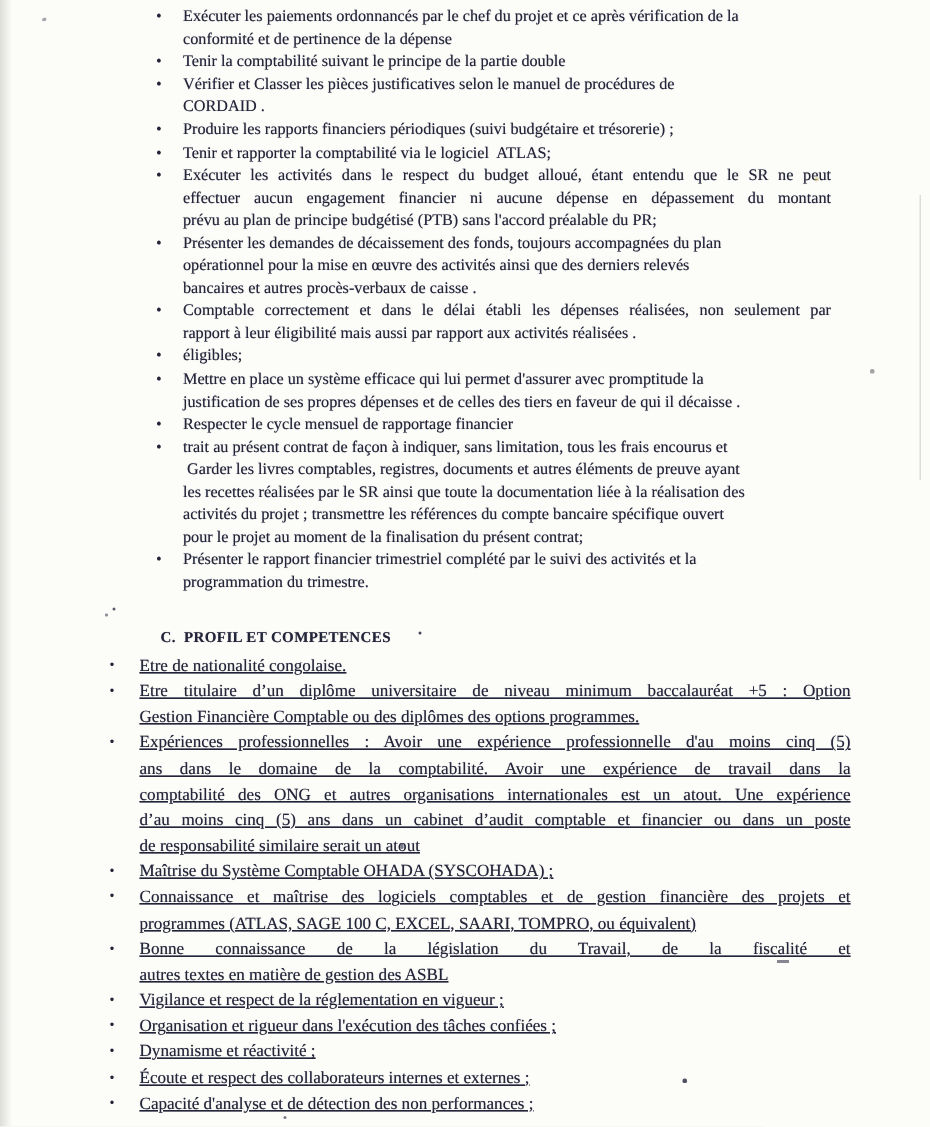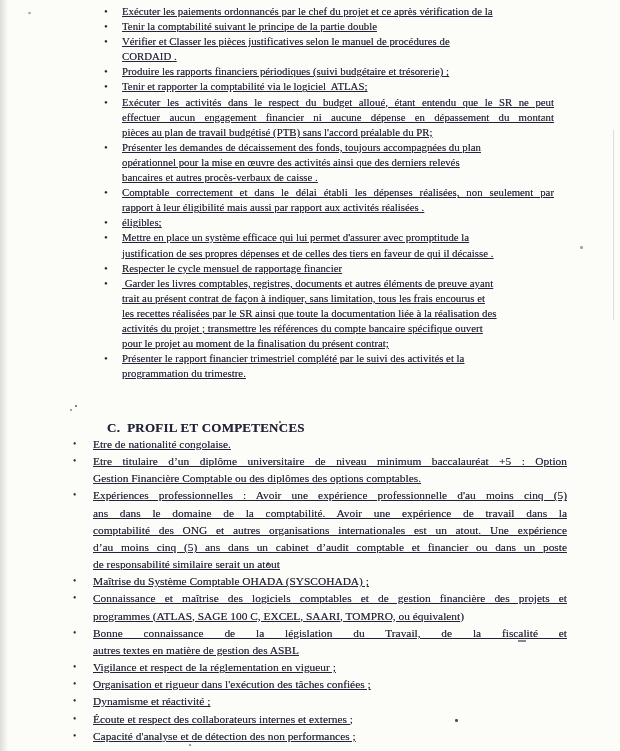--- a/index.html
+++ b/index.html
@@ -30,31 +30,31 @@
   ul.doclist{
     position:absolute;margin:0;padding:0;list-style:none;
   }
   ul.doclist li{display:flex;margin:0;padding:0;}
   .bullet{
     flex:none;text-align:left;
   }
   
   #list-b{top:4px;left:104px;width:450px;font-size:10.8px;line-height:15.1px;}
   #list-b .bullet{width:18px;font-size:11px;}
-  #list-b .txt{width:432px;text-decoration:underline;}
+  #list-b .txt{width:432px;}
   
   #list-c{top:436px;left:73px;width:494px;font-size:11.4px;line-height:17.15px;}
   #list-c .bullet{width:20px;font-size:9.5px;}
   #list-c .txt{width:474px;text-decoration:underline;}
   
   .ln{white-space:pre;}
   .jl{white-space:normal;text-align:justify;text-align-last:justify;}
   .heading{
     position:absolute;top:420px;left:107px;
-    font-size:13px;font-weight:bold;letter-spacing:0.25px;
+    font-size:10px;font-weight:bold;letter-spacing:0.25px;
     white-space:pre;
   }
   
   .spk{position:absolute;border-radius:50%;}
   .spk-a{left:28px;top:12px;width:3px;height:2px;background:rgba(95,95,105,0.55);border-radius:1px;transform:rotate(-20deg);}
   .spk-b{left:75px;top:405px;width:2px;height:2px;background:rgba(35,36,60,0.75);}
   .spk-b2{left:70px;top:409px;width:1.5px;height:1.5px;background:rgba(35,36,60,0.5);}
   .spk-c{left:267px;top:562px;width:1.5px;height:4px;background:rgba(35,36,60,0.6);border-radius:1px;}
   .spk-d{left:580px;top:246px;width:2.5px;height:2.5px;background:rgba(90,90,100,0.55);}
   .spk-e{left:518px;top:640px;width:8px;height:1.5px;background:rgba(35,36,60,0.55);border-radius:0;}
@@ -68,20 +68,21 @@
 
 <div class="paper">
   <div class="edge-left"></div>
   <div class="edge-line-right"></div>
 
   <ul class="doclist" id="list-b">
       <li>
         <span class="bullet">•</span>
         <div class="txt">
           <div class="ln">Exécuter les paiements ordonnancés par le chef du projet et ce après vérification de la</div>
+          <div class="ln">conformité et de pertinence de la dépense</div>
         </div>
       </li>
       <li>
         <span class="bullet">•</span>
         <div class="txt">
           <div class="ln">Tenir la comptabilité suivant le principe de la partie double</div>
         </div>
       </li>
       <li>
         <span class="bullet">•</span>
@@ -100,21 +101,21 @@
         <span class="bullet">•</span>
         <div class="txt">
           <div class="ln">Tenir et rapporter la comptabilité via le logiciel  ATLAS;</div>
         </div>
       </li>
       <li>
         <span class="bullet">•</span>
         <div class="txt">
           <div class="ln jl">Exécuter les activités dans le respect du budget alloué, étant entendu que le SR ne peut</div>
           <div class="ln jl">effectuer aucun engagement financier ni aucune dépense en dépassement du montant</div>
-          <div class="ln">pièces au plan de travail budgétisé (PTB) sans l'accord préalable du PR;</div>
+          <div class="ln">prévu au plan de principe budgétisé (PTB) sans l'accord préalable du PR;</div>
         </div>
       </li>
       <li>
         <span class="bullet">•</span>
         <div class="txt">
           <div class="ln">Présenter les demandes de décaissement des fonds, toujours accompagnées du plan</div>
           <div class="ln">opérationnel pour la mise en œuvre des activités ainsi que des derniers relevés</div>
           <div class="ln">bancaires et autres procès-verbaux de caisse .</div>
         </div>
       </li>
@@ -140,22 +141,22 @@
       </li>
       <li>
         <span class="bullet">•</span>
         <div class="txt">
           <div class="ln">Respecter le cycle mensuel de rapportage financier</div>
         </div>
       </li>
       <li>
         <span class="bullet">•</span>
         <div class="txt">
+          <div class="ln">trait au présent contrat de façon à indiquer, sans limitation, tous les frais encourus et</div>
           <div class="ln"> Garder les livres comptables, registres, documents et autres éléments de preuve ayant</div>
-          <div class="ln">trait au présent contrat de façon à indiquer, sans limitation, tous les frais encourus et</div>
           <div class="ln">les recettes réalisées par le SR ainsi que toute la documentation liée à la réalisation des</div>
           <div class="ln">activités du projet ; transmettre les références du compte bancaire spécifique ouvert</div>
           <div class="ln">pour le projet au moment de la finalisation du présent contrat;</div>
         </div>
       </li>
       <li>
         <span class="bullet">•</span>
         <div class="txt">
           <div class="ln">Présenter le rapport financier trimestriel complété par le suivi des activités et la</div>
           <div class="ln">programmation du trimestre.</div>
@@ -169,21 +170,21 @@
       <li>
         <span class="bullet">•</span>
         <div class="txt">
           <div class="ln">Etre de nationalité congolaise.</div>
         </div>
       </li>
       <li>
         <span class="bullet">•</span>
         <div class="txt">
           <div class="ln jl">Etre titulaire d’un diplôme universitaire de niveau minimum baccalauréat +5 : Option</div>
-          <div class="ln">Gestion Financière Comptable ou des diplômes des options comptables.</div>
+          <div class="ln">Gestion Financière Comptable ou des diplômes des options programmes.</div>
         </div>
       </li>
       <li>
         <span class="bullet">•</span>
         <div class="txt">
           <div class="ln jl">Expériences professionnelles : Avoir une expérience professionnelle d'au moins cinq (5)</div>
           <div class="ln jl">ans dans le domaine de la comptabilité. Avoir une expérience de travail dans la</div>
           <div class="ln jl">comptabilité des ONG et autres organisations internationales est un atout. Une expérience</div>
           <div class="ln jl">d’au moins cinq (5) ans dans un cabinet d’audit comptable et financier ou dans un poste</div>
           <div class="ln">de responsabilité similaire serait un atout</div>

